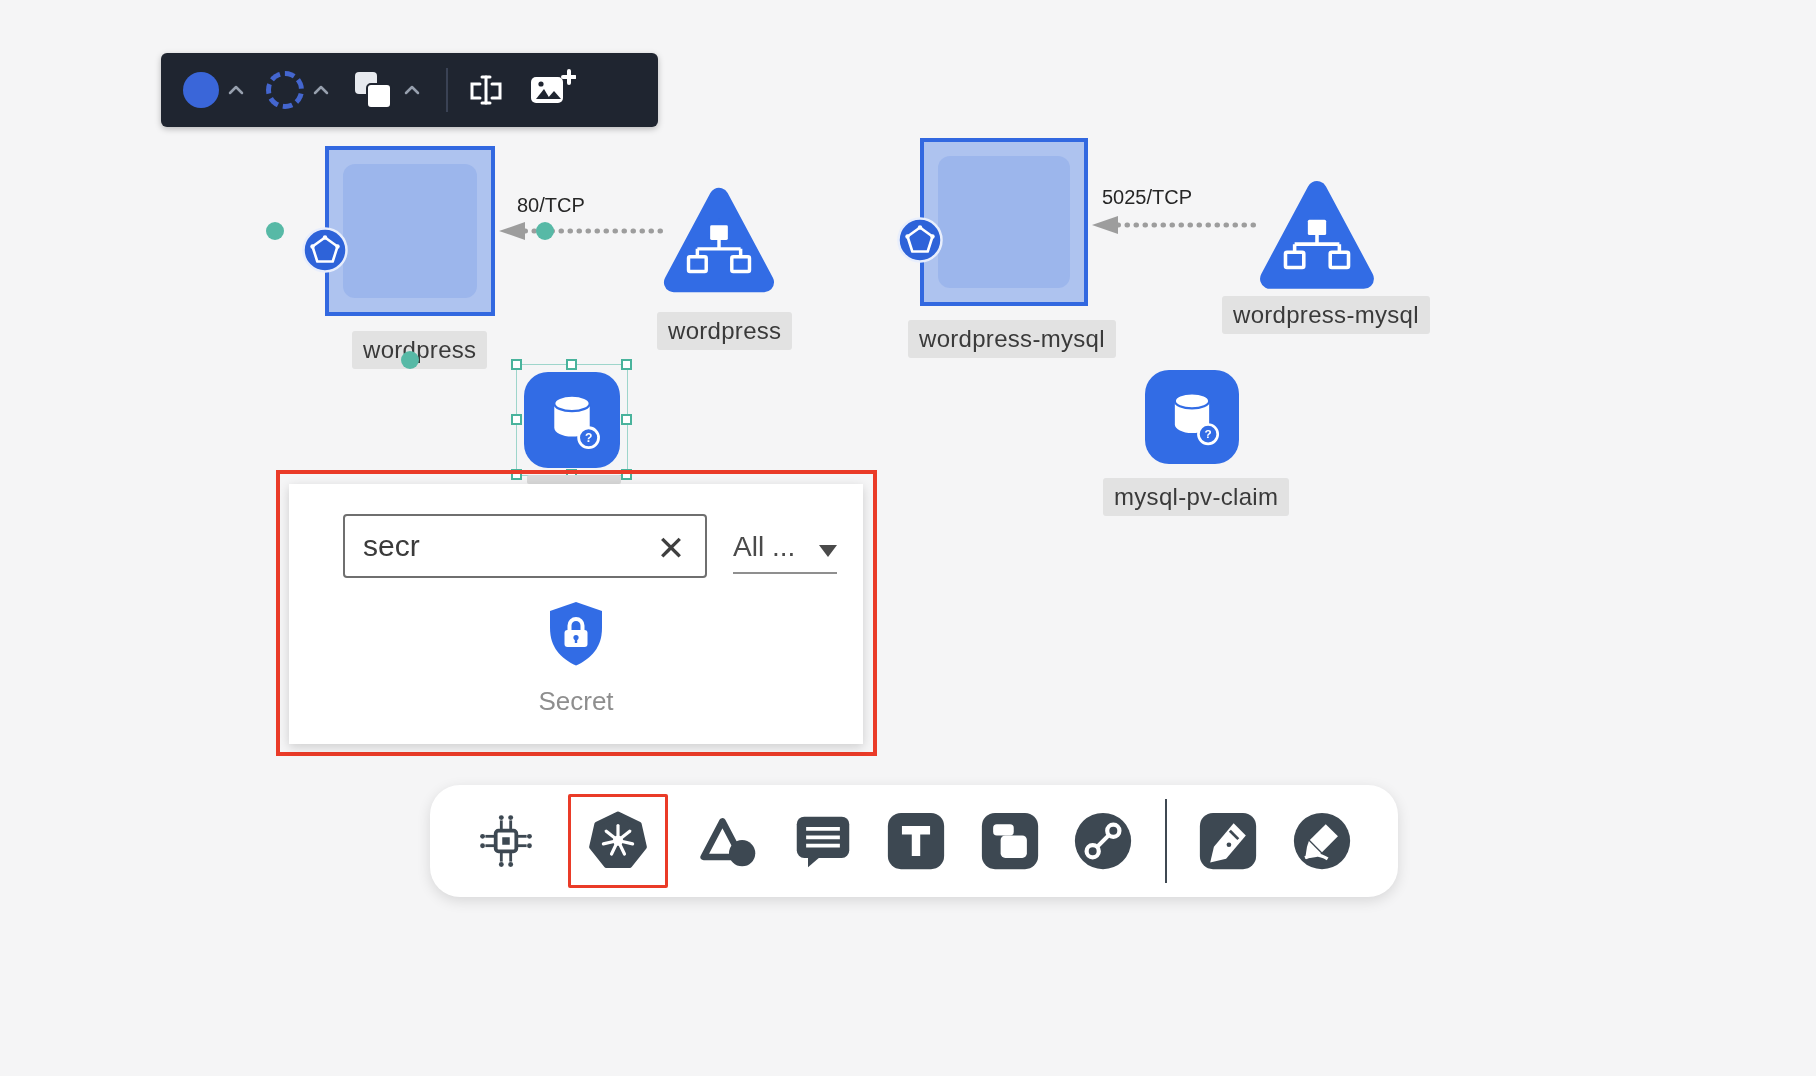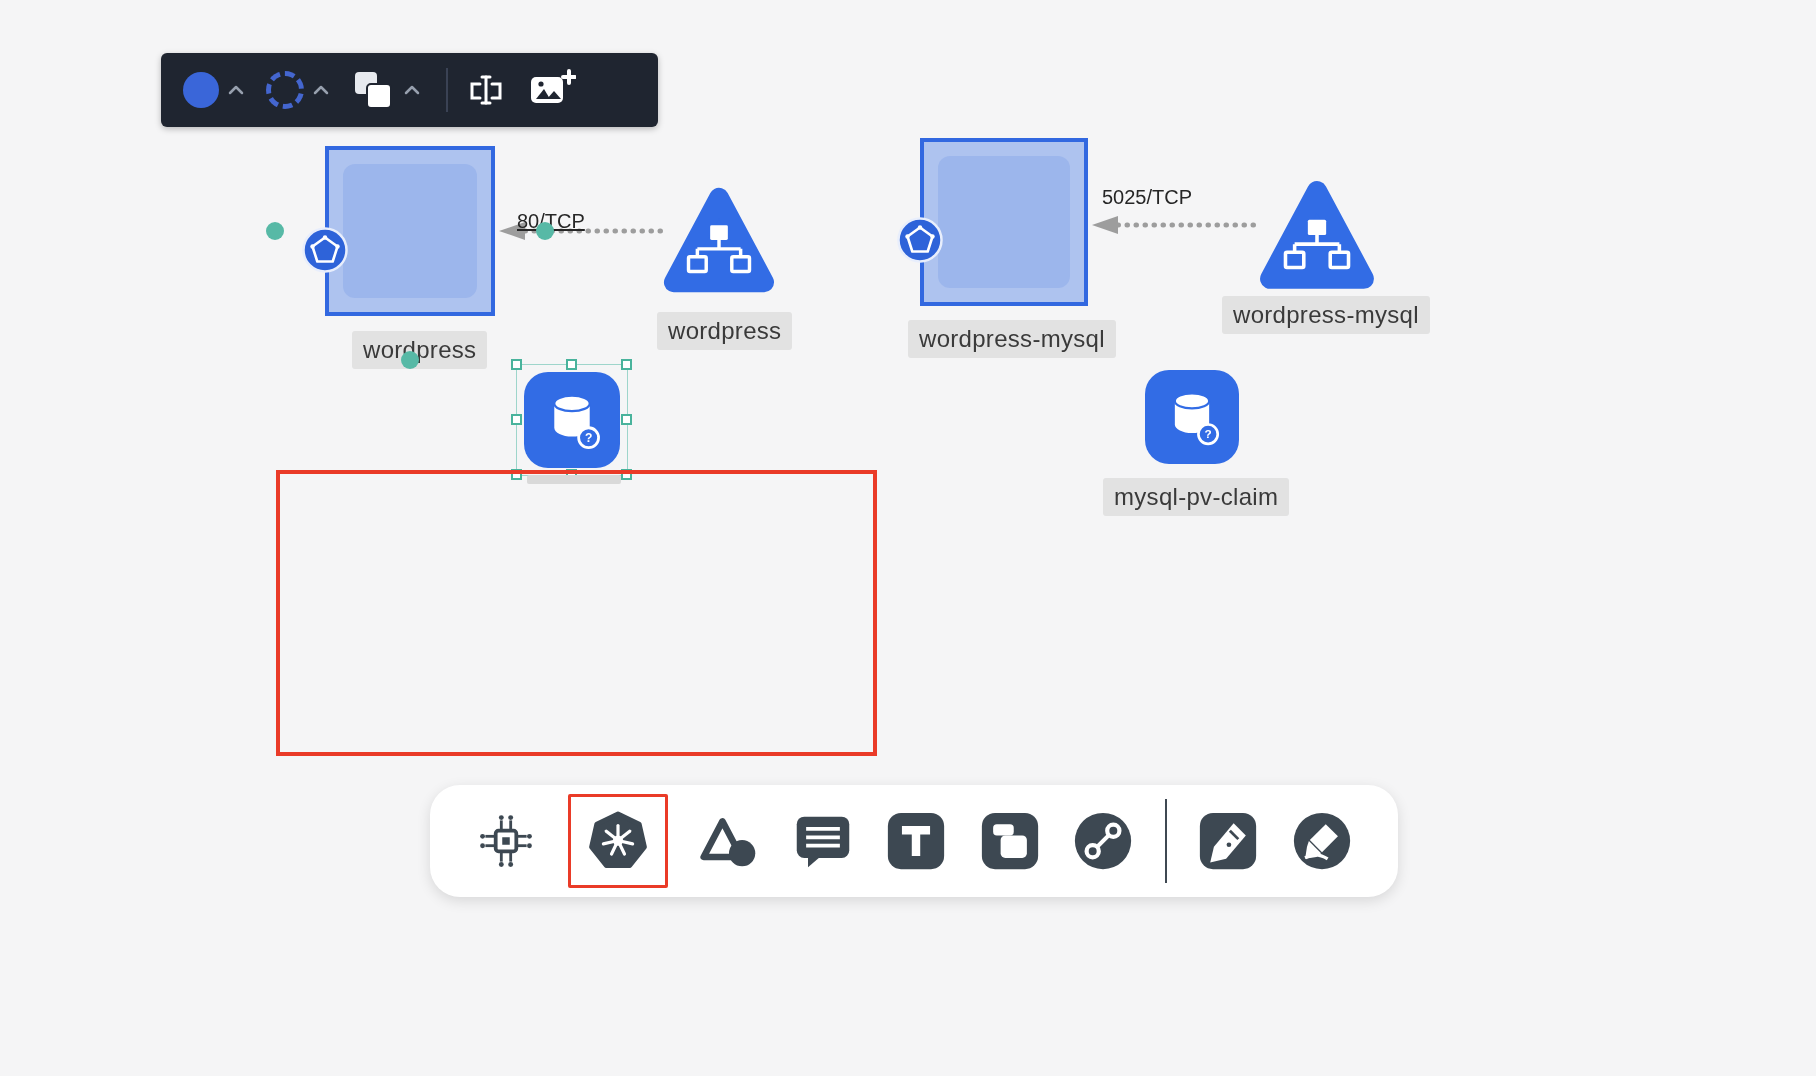--- a/index.html
+++ b/index.html
@@ -128,21 +128,21 @@
   </svg>
   <span class="handle-dot" style="left:266px; top:222px;"></span>
   <span class="handle-dot" style="left:401px; top:351px;"></span>
   <div class="pill" style="left:352px; top:331px;">wordpress</div>
 
   <svg class="conn" style="left:495px; top:213px; width:172px; height:36px;" viewBox="0 0 172 36">
     <line x1="30" y1="18" x2="170" y2="18" stroke="#9d9d9d" stroke-width="5" stroke-dasharray="0.5 8.5" stroke-linecap="round"></line>
     <polygon points="4,18 30,9 30,27" fill="#9d9d9d"></polygon>
   </svg>
   <span class="handle-dot" style="left:536px; top:222px;"></span>
-  <div class="port" style="left:517px; top:210px;text-decoration:underline;">80/TCP</div>
+  <div class="port" style="left:517px; top:194px;">80/TCP</div>
 
   <svg class="svc-tri" style="left:660px; top:182px;" width="118" height="118" viewBox="0 0 120 116">
     <polygon points="60,14 14,100 106,100" fill="#326ce5" stroke="#326ce5" stroke-width="20" stroke-linejoin="round"></polygon>
     <rect x="51" y="42" width="18" height="15" rx="1.5" fill="#ffffff"></rect>
     <path d="M60 57 V66 M38 66 H82 M38 66 V74 M82 66 V74" stroke="#ffffff" stroke-width="3.5" fill="none"></path>
     <rect x="29" y="74" width="18" height="15" rx="1.5" fill="none" stroke="#ffffff" stroke-width="3.5"></rect>
     <rect x="73" y="74" width="18" height="15" rx="1.5" fill="none" stroke="#ffffff" stroke-width="3.5"></rect>
   </svg>
   <div class="pill" style="left:657px; top:312px;">wordpress</div>
 
@@ -196,20 +196,36 @@
     <svg width="60" height="60" viewBox="0 0 56 56">
       <path d="M12 13 V35 C12 39.4 19.2 43 28 43 C36.8 43 44 39.4 44 35 V13 Z" fill="#ffffff"></path>
       <ellipse cx="28" cy="13" rx="16" ry="7" fill="#ffffff" stroke="#326ce5" stroke-width="2"></ellipse>
       <circle cx="43" cy="44" r="9" fill="#326ce5" stroke="#ffffff" stroke-width="2.5"></circle>
       <text x="43" y="48" font-size="11" fill="#ffffff" text-anchor="middle" font-weight="bold">?</text>
     </svg>
   </div>
   <div class="pill" style="left:1103px; top:478px;">mysql-pv-claim</div>
 
   <div class="popup-outline"></div>
+  <div class="popup-panel">
+    <input class="search-input" type="text" value="secr" style="">
+    <button class="clear-btn">✕</button>
+    <div class="filter-dd">
+      <span class="filter-text">All ...</span>
+      <span class="filter-caret"></span>
+    </div>
+    <svg class="result-icon" viewBox="0 0 62 68">
+      <path d="M31 2 L57 11 V28 C57 47 46.5 58.5 31 65.5 C15.5 58.5 5 47 5 28 V11 Z" fill="#326ce5"></path>
+      <path d="M24.5 31 v-5.5 a6.5 6.5 0 0 1 13 0 V31" fill="none" stroke="#ffffff" stroke-width="4"></path>
+      <rect x="19.5" y="30" width="23" height="17" rx="3" fill="#ffffff"></rect>
+      <circle cx="31" cy="37.5" r="2.6" fill="#326ce5"></circle>
+      <rect x="29.8" y="38" width="2.4" height="5" fill="#326ce5"></rect>
+    </svg>
+    <div class="result-label">Secret</div>
+  </div>
 
   <div class="bottom-toolbar">
 
     <button class="tool-btn">
       <svg viewBox="0 0 64 64">
         <rect x="21" y="21" width="22" height="22" rx="3" fill="none" stroke="#3d4852" stroke-width="4"></rect>
         <rect x="28" y="28" width="8" height="8" fill="#3d4852"></rect>
         <g stroke="#3d4852" stroke-width="3">
           <line x1="21" y1="27" x2="10" y2="27"></line>
             <line x1="21" y1="37" x2="10" y2="37"></line>

